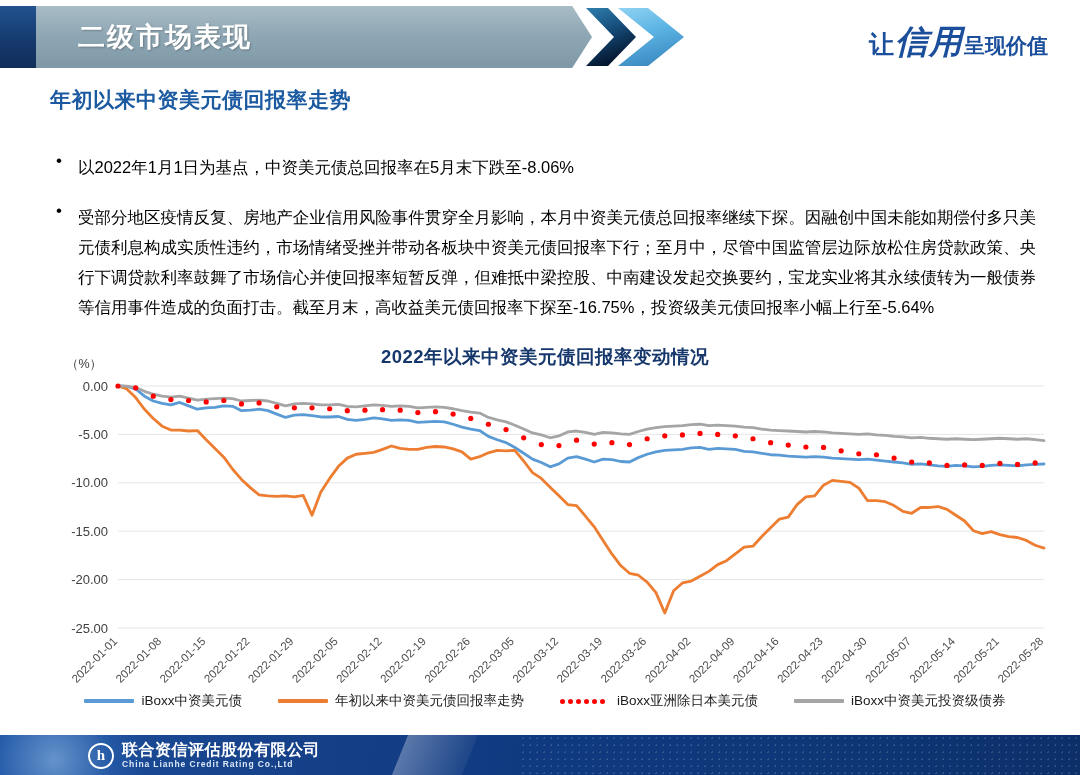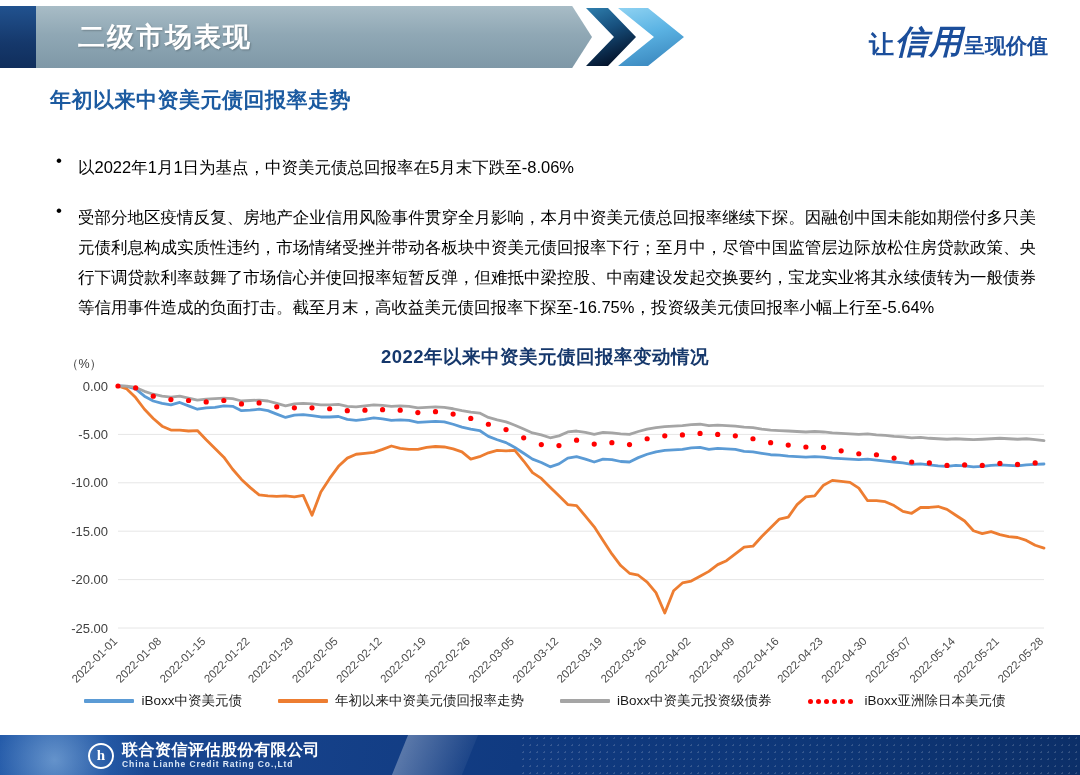--- a/index.html
+++ b/index.html
@@ -270,33 +270,33 @@
     <div class="legend" id="legend">
         <div class="leg-item">
           <div class="leg-line" style="background: rgb(91, 155, 213);"></div>
           <span class="leg-label">iBoxx中资美元债</span>
         </div>
         <div class="leg-item">
           <div class="leg-line" style="background: rgb(237, 125, 49);"></div>
           <span class="leg-label">年初以来中资美元债回报率走势</span>
         </div>
         <div class="leg-item">
+          <div class="leg-dots">
+            <i style="background: rgb(255, 0, 0);"></i>
+            <i style="background: rgb(255, 0, 0);"></i>
+            <i style="background: rgb(255, 0, 0);"></i>
+            <i style="background: rgb(255, 0, 0);"></i>
+            <i style="background: rgb(255, 0, 0);"></i>
+            <i style="background: rgb(255, 0, 0);"></i>
+          </div>
+          <span class="leg-label">iBoxx亚洲除日本美元债</span>
+        </div>
+        <div class="leg-item">
           <div class="leg-line" style="background: rgb(165, 165, 165);"></div>
           <span class="leg-label">iBoxx中资美元投资级债券</span>
-        </div>
-        <div class="leg-item">
-          <div class="leg-dots">
-            <i style="background: rgb(255, 0, 0);"></i>
-            <i style="background: rgb(255, 0, 0);"></i>
-            <i style="background: rgb(255, 0, 0);"></i>
-            <i style="background: rgb(255, 0, 0);"></i>
-            <i style="background: rgb(255, 0, 0);"></i>
-            <i style="background: rgb(255, 0, 0);"></i>
-          </div>
-          <span class="leg-label">iBoxx亚洲除日本美元债</span>
         </div>
       </div>
   </div>
 
 
   <div class="footer">
     <div class="footer-bg"></div>
     <div class="footer-dots"></div>
     <div class="footer-glow"></div>
     <div class="footer-slash"></div>

